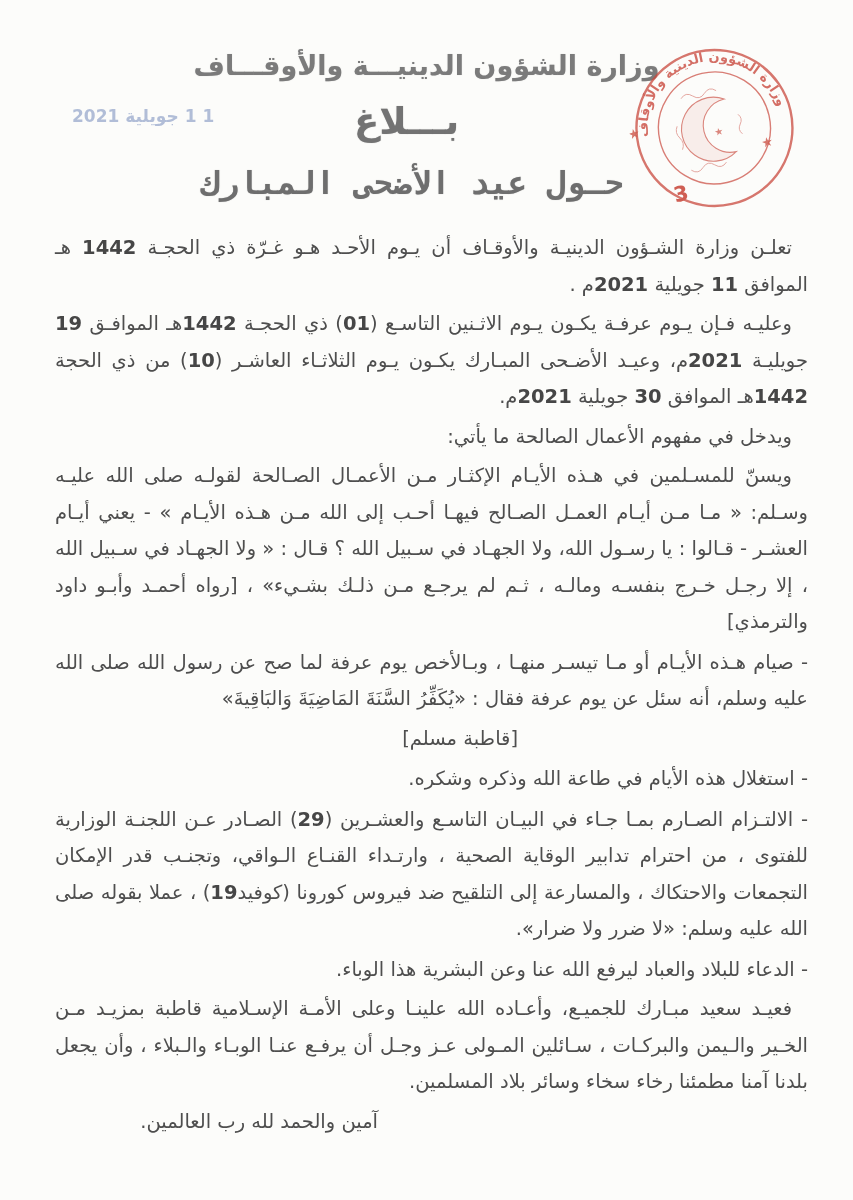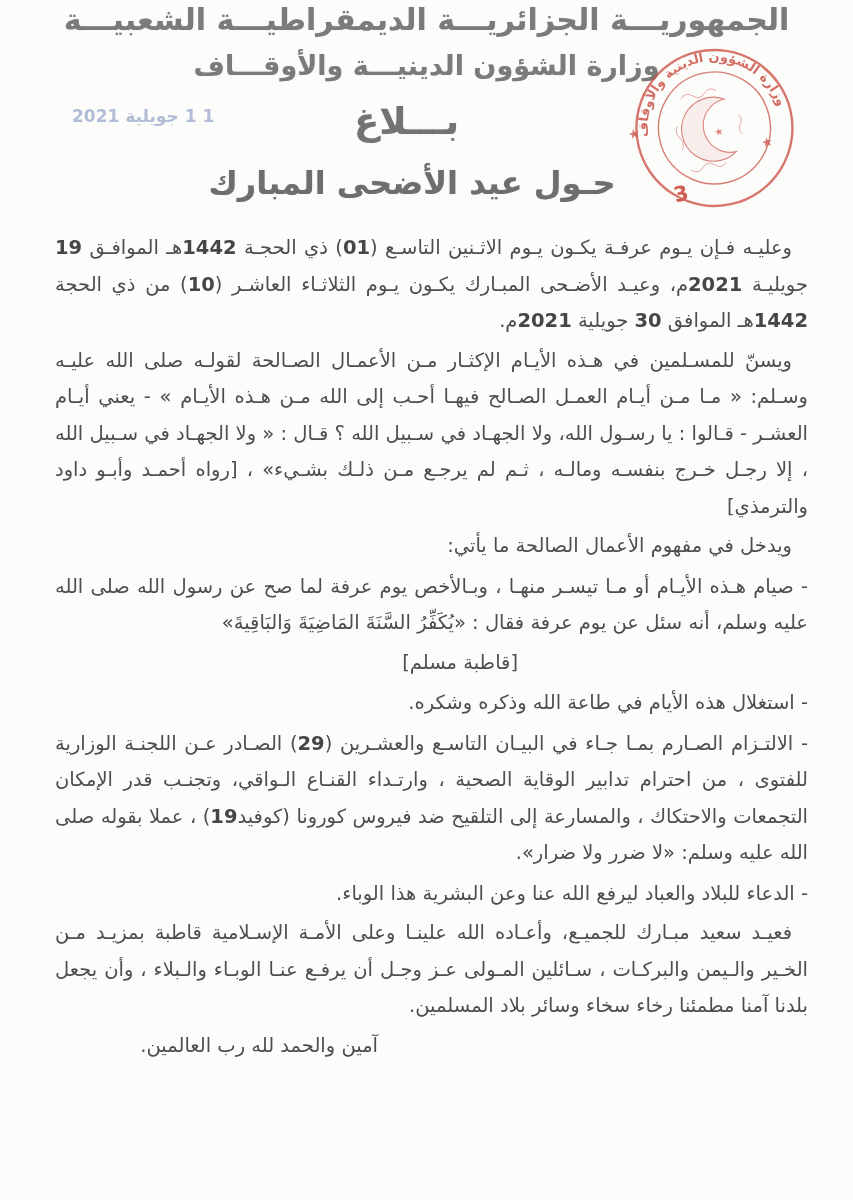--- a/index.html
+++ b/index.html
@@ -34,20 +34,21 @@
     position:absolute;top:100px;left:0;right:40px;
     text-align:center;
     font-size:37px;font-weight:bold;color:#737373;
     text-shadow:0 0 1px rgba(100,100,100,.4);
   }
   .doc-subtitle{
     position:absolute;top:164px;left:0;right:29px;
     text-align:center;
     font-size:32px;font-weight:bold;color:#6e6e6e;
     text-shadow:0 0 1px rgba(100,100,100,.4);
+    font-family:Liberation Mono, monospace;
   }
   .seal{
     position:absolute;top:40px;right:55px;
     transform:rotate(-13deg);
     opacity:.88;
   }
   .body-text{
     position:absolute;top:230px;right:45px;left:55px;
   }
   .body-text p{
@@ -61,21 +62,20 @@
   .bullet{margin-top:4px !important;}
   .ref-line{text-indent:290px;}
   .amen-line{text-indent:430px;}
   .body-text b{font-weight:bold;color:#464646;}
 </style>
 </head>
 <body>
 
 <div class="page">
 
-  <div class="hdr l1">الجمهوريـــة الجزائريـــة الديمقراطيـــة الشعبيـــة</div>
   <div class="hdr l2">وزارة الشؤون الدينيـــة والأوقـــاف</div>
 
   <div class="datestamp numbold"><b>1</b> <b>1</b> جويلية <b>2021</b></div>
 
   <svg class="seal" width="168" height="172" viewBox="0 0 168 172">
     <g fill="none" stroke="#c9493d">
       <circle cx="84" cy="88" r="78" stroke-width="2.4" opacity=".85"></circle>
       <circle cx="84" cy="88" r="56" stroke-width="1.4" opacity=".8"></circle>
     </g>
     <path id="sealTopArc" d="M 17 88 A 67 67 0 0 1 151 88" fill="none" stroke="none"></path>
@@ -94,23 +94,24 @@
       <path d="M110 80 q4 5 0 10 q-4 5 0 10"></path>
       <path d="M48 78 q-4 6 0 12 q4 6 0 12"></path>
     </g>
     <text x="44" y="152" font-size="21" font-weight="bold" fill="#c9493d">3</text>
   </svg>
 
   <div class="doc-title">بـــلاغ</div>
   <div class="doc-subtitle">حـول عيد الأضحى المبارك</div>
 
   <div class="body-text">
+    <p class="indent numbold">تعلـن وزارة الشـؤون الدينيـة والأوقـاف أن يـوم الأحـد هـو غـرّة ذي الحجـة <b>1442</b> هـ الموافق <b>11</b> جويلية <b>2021</b>م .</p>
     <p class="indent numbold">وعليـه فـإن يـوم عرفـة يكـون يـوم الاثـنين التاسـع (<b>01</b>) ذي الحجـة <b>1442</b>هـ الموافـق <b>19</b> جويليـة <b>2021</b>م، وعيـد الأضـحى المبـارك يكـون يـوم الثلاثـاء العاشـر (<b>10</b>) من ذي الحجة <b>1442</b>هـ الموافق <b>30</b> جويلية <b>2021</b>م.</p>
+    <p class="indent">ويدخل في مفهوم الأعمال الصالحة ما يأتي:</p>
     <p class="indent">ويسنّ للمسـلمين في هـذه الأيـام الإكثـار مـن الأعمـال الصـالحة لقولـه صلى الله عليـه وسـلم: « مـا مـن أيـام العمـل الصـالح فيهـا أحـب إلى الله مـن هـذه الأيـام » - يعني أيـام العشـر -  قـالوا : يا رسـول الله، ولا الجهـاد في سـبيل الله ؟ قـال : « ولا الجهـاد في سـبيل الله ، إلا رجـل خـرج بنفسـه ومالـه ،  ثـم لم يرجـع مـن ذلـك بشـيء» ، [رواه أحمـد وأبـو داود والترمذي]</p>
-    <p class="indent">ويدخل في مفهوم الأعمال الصالحة ما يأتي:</p>
     <p class="bullet">-  صيام هـذه الأيـام أو مـا تيسـر منهـا ، وبـالأخص يوم عرفة لما صح عن رسول الله صلى الله عليه وسلم،  أنه سئل عن يوم عرفة فقال : «يُكَفِّرُ السَّنَةَ المَاضِيَةَ وَالبَاقِيةَ»</p>
     <p class="ref-line">[قاطبة مسلم]</p>
     <p class="bullet">-  استغلال هذه الأيام في طاعة الله وذكره وشكره.</p>
     <p class="bullet numbold">-  الالتـزام الصـارم بمـا جـاء في البيـان التاسـع والعشـرين (<b>29</b>) الصـادر عـن اللجنـة الوزارية للفتوى ، من احترام تدابير الوقاية الصحية ، وارتـداء القنـاع الـواقي، وتجنـب قدر الإمكان التجمعات والاحتكاك ، والمسارعة إلى التلقيح ضد فيروس كورونا (كوفيد<b>19</b>) ، عملا بقوله صلى الله عليه وسلم: «لا ضرر ولا ضرار».</p>
     <p class="bullet">-  الدعاء للبلاد والعباد ليرفع الله عنا وعن البشرية هذا الوباء.</p>
     <p class="indent">فعيـد سعيد مبـارك للجميـع، وأعـاده الله علينـا وعلى الأمـة الإسـلامية قاطبة بمزيـد مـن الخـير والـيمن والبركـات ، سـائلين المـولى عـز وجـل  أن يرفـع عنـا الوبـاء والـبلاء ، وأن يجعل بلدنا آمنا مطمئنا رخاء سخاء وسائر بلاد المسلمين.</p>
     <p class="amen-line">آمين والحمد لله رب العالمين.</p>
   </div>
 
 </div>

